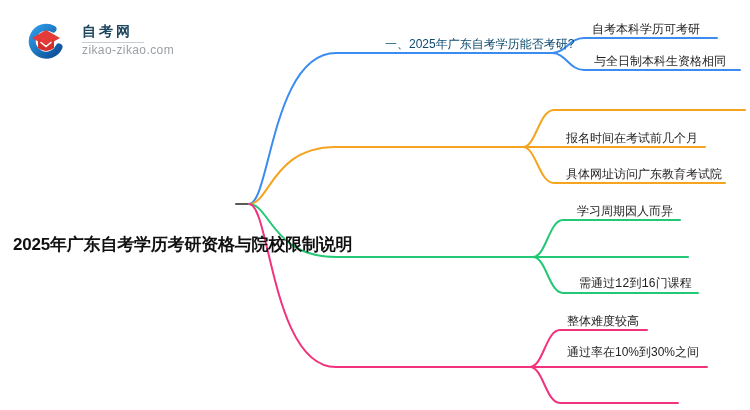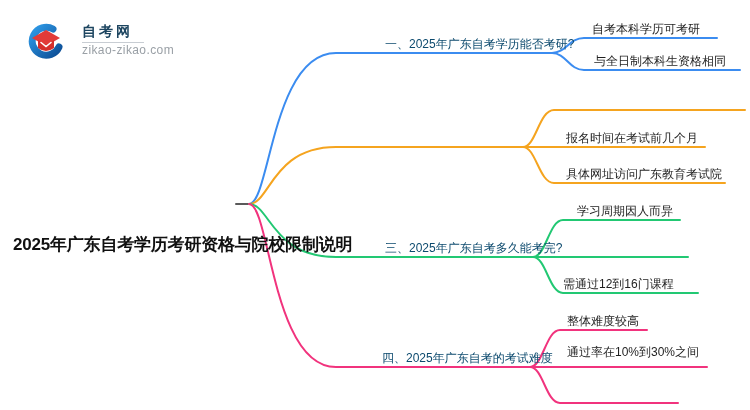--- a/index.html
+++ b/index.html
@@ -20,21 +20,21 @@
   .n-b2{left:338px;top:131px;}
   .n-b3{left:341px;top:241px;}
   .n-b4{left:338px;top:351px;}
   .n-b1c1{left:592px;top:22px;}
   .n-b1c2{left:594px;top:54px;}
   .n-b2c1{left:566px;top:94px;}
   .n-b2c2{left:566px;top:131px;}
   .n-b2c3{left:566px;top:167px;}
   .n-b3c1{left:577px;top:204px;}
   .n-b3c2{left:577px;top:241px;}
-  .n-b3c3{left:563px;top:277px;}
+  .n-b3c3{left:579px;top:277px;font-family:Liberation Mono, monospace;}
   .n-b4c1{left:567px;top:314px;}
   .n-b4c2{left:567px;top:345px;}
   .n-b4c3{left:567px;top:387px;}
 
   .logo{position:absolute;left:27px;top:23px;display:flex;align-items:flex-start;gap:17px;cursor:pointer;}
   .logo-icon{width:38px;height:40px;flex:0 0 auto;}
   .logo-text{display:flex;flex-direction:column;}
   .logo-name{font-size:14px;font-weight:700;color:#1d4560;letter-spacing:3px;line-height:17px;}
   .logo-rule{height:1px;background:#c8cdd3;margin:2px 0 2px 0;width:62px;}
   .logo-url{font-size:12px;color:#9aa0a6;letter-spacing:0.4px;line-height:10px;}
@@ -95,21 +95,19 @@
 
   <div class="node root">2025年广东自考学历考研资格与院校限制说明</div>
 
   <div class="node blabel n-b1">一、2025年广东自考学历能否考研?</div>
   <div class="node n-b1c2">与全日制本科生资格相同</div>
   <div class="node n-b1c1">自考本科学历可考研</div>
 
   <div class="node n-b2c3">具体网址访问广东教育考试院</div>
   <div class="node n-b2c2">报名时间在考试前几个月</div>
 
-  <div class="node blabel n-b3">三、2025年广东自考多久能考完?</div>
   <div class="node n-b3c1">学习周期因人而异</div>
   <div class="node n-b3c3">需通过12到16门课程</div>
 
-  <div class="node blabel n-b4">四、2025年广东自考的考试难度</div>
   <div class="node n-b4c1">整体难度较高</div>
   <div class="node n-b4c2">通过率在10%到30%之间</div>
 
 </div>
 
 </body></html>

